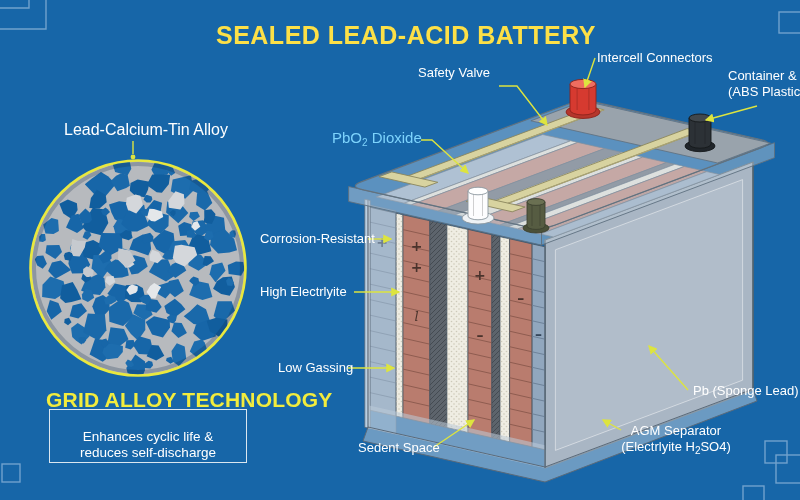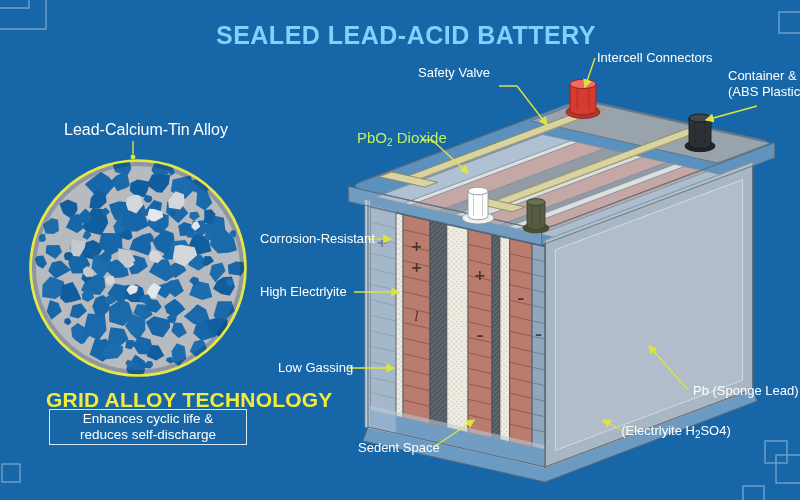--- a/index.html
+++ b/index.html
@@ -4,34 +4,34 @@
 <style>
   html,body{margin:0;padding:0;background:#0e4d85;}
   .stage{
     position:relative;width:800px;height:500px;overflow:hidden;
     background:#1766a8;
     font-family:"Liberation Sans",sans-serif;
   }
   svg.layer{position:absolute;left:0;top:0;pointer-events:none;}
   .title{
     position:absolute;left:406px;top:21px;transform:translateX(-50%);
-    color:#7dd3fc;font-size:25px;font-weight:bold;letter-spacing:.5px;white-space:nowrap;z-index:6;
+    color:#fde047;font-size:25px;font-weight:bold;letter-spacing:.5px;white-space:nowrap;z-index:6;
   }
   .lbl{position:absolute;color:#ffffff;font-size:13px;line-height:16px;white-space:nowrap;z-index:6;}
   .lbl .sub{font-size:10px;vertical-align:-3px;}
-  .lbl-yellow{color:#bef264;font-size:15px;margin-left:25px;}
+  .lbl-yellow{color:#7dd3fc;font-size:15px;}
   .alloy-label{font-size:16px;}
   .grid-heading{
     position:absolute;left:46px;top:388px;width:200px;text-align:center;
     color:#f2ec3d;font-size:21px;font-weight:bold;letter-spacing:.2px;z-index:6;white-space:nowrap;
   }
   .grid-box{
     position:absolute;left:49px;top:409px;width:196px;height:33px;
     border:1px solid rgba(237,242,246,.92);z-index:6;text-align:center;
-    color:#fff;font-size:13.5px;line-height:16px;padding-top:1px;
+    color:#fff;font-size:13.5px;line-height:16px;padding-top:19px;
   }
   .agm-wrap{text-align:center;width:112px;white-space:nowrap;}
 </style>
 </head>
 <body>
 
 <div class="stage" style="background: rgb(23, 102, 168);">
 
   <svg class="layer" width="800" height="500" viewBox="0 0 800 500" style="z-index:1">
     <g fill="none" stroke="#8fb6d9" stroke-width="1.4" opacity="0.75">
@@ -365,15 +365,16 @@
     <div>(ABS Plastic)</div>
   </div>
   <div class="lbl" style="left:418px;top:65px">Safety Valve</div>
   <div class="lbl lbl-yellow" style="left:332px;top:130px"><span>PbO</span><span class="sub">2</span><span> Dioxide</span></div>
   <div class="lbl" style="left:260px;top:231px">Corrosion-Resistant</div>
   <div class="lbl" style="left:260px;top:284px">High Electrlyite</div>
   <div class="lbl" style="left:278px;top:360px">Low Gassing</div>
   <div class="lbl" style="left:358px;top:440px">Sedent Space</div>
   <div class="lbl" style="left:693px;top:383px">Pb (Sponge Lead)</div>
   <div class="lbl agm-wrap" style="left:620px;top:423px">
+    <div>AGM Separator</div>
     <div><span>(Electrlyite H</span><span class="sub">2</span><span>SO4)</span></div>
   </div>
 </div>
 
 </body></html>

